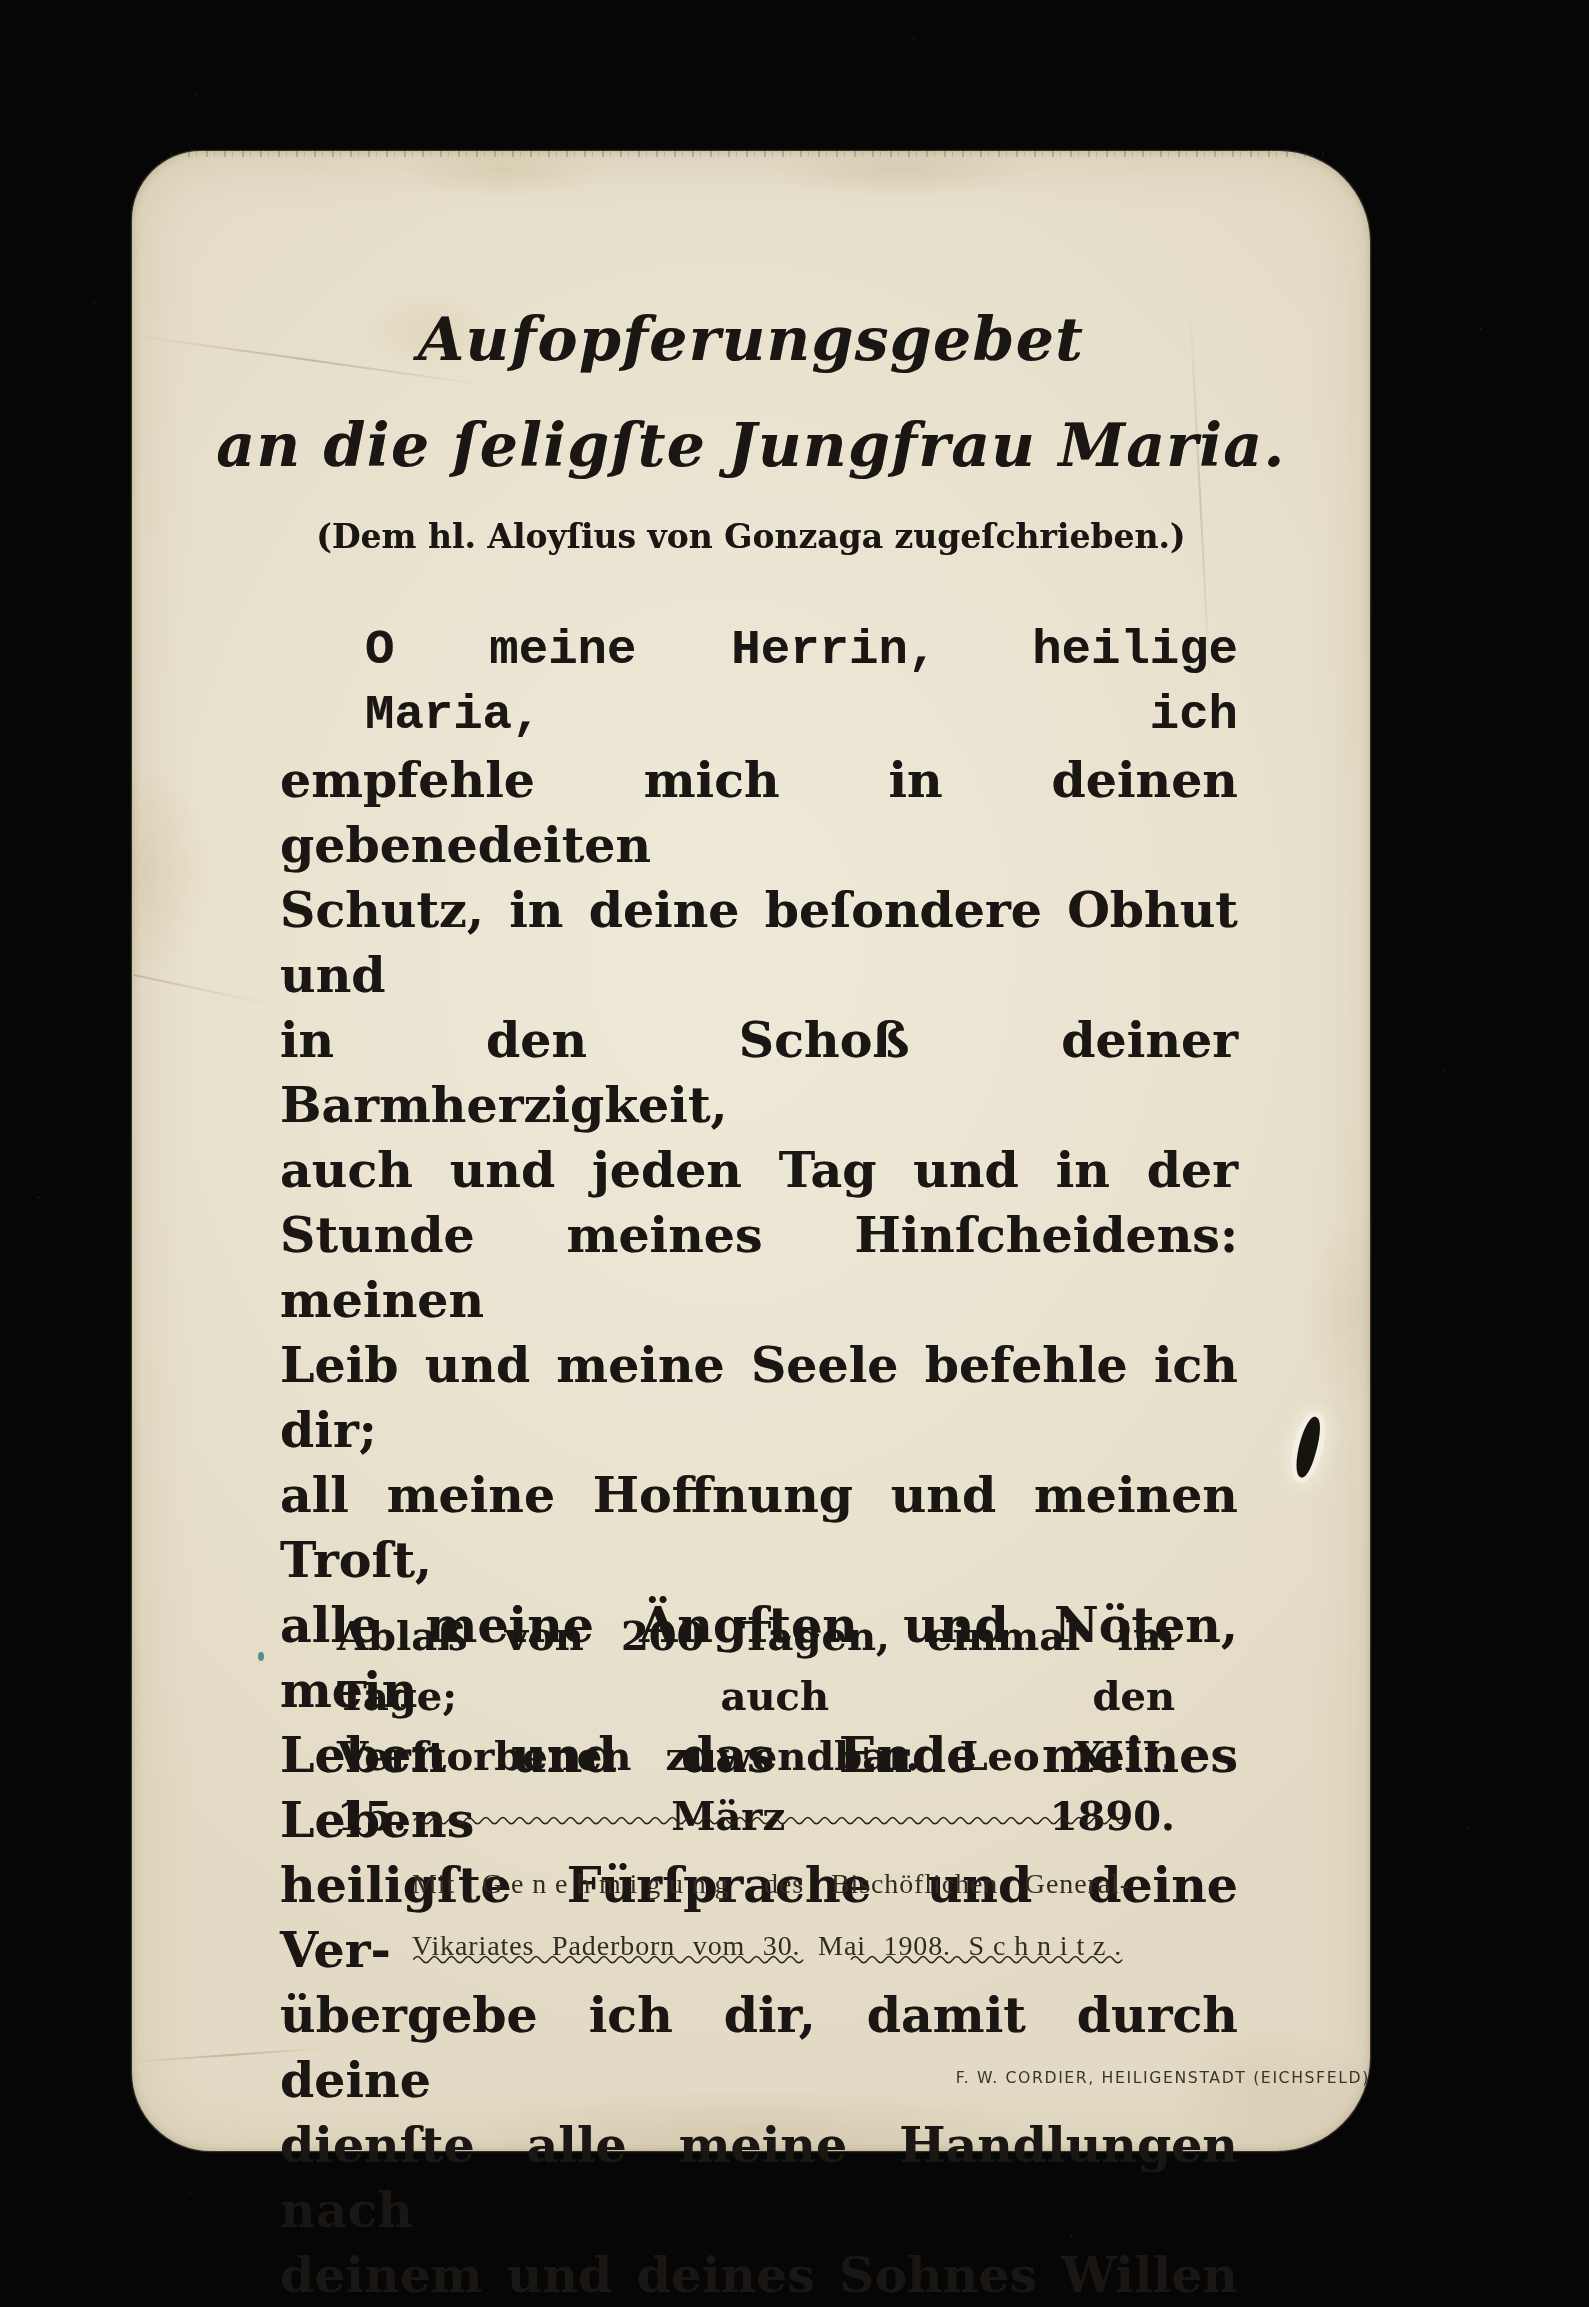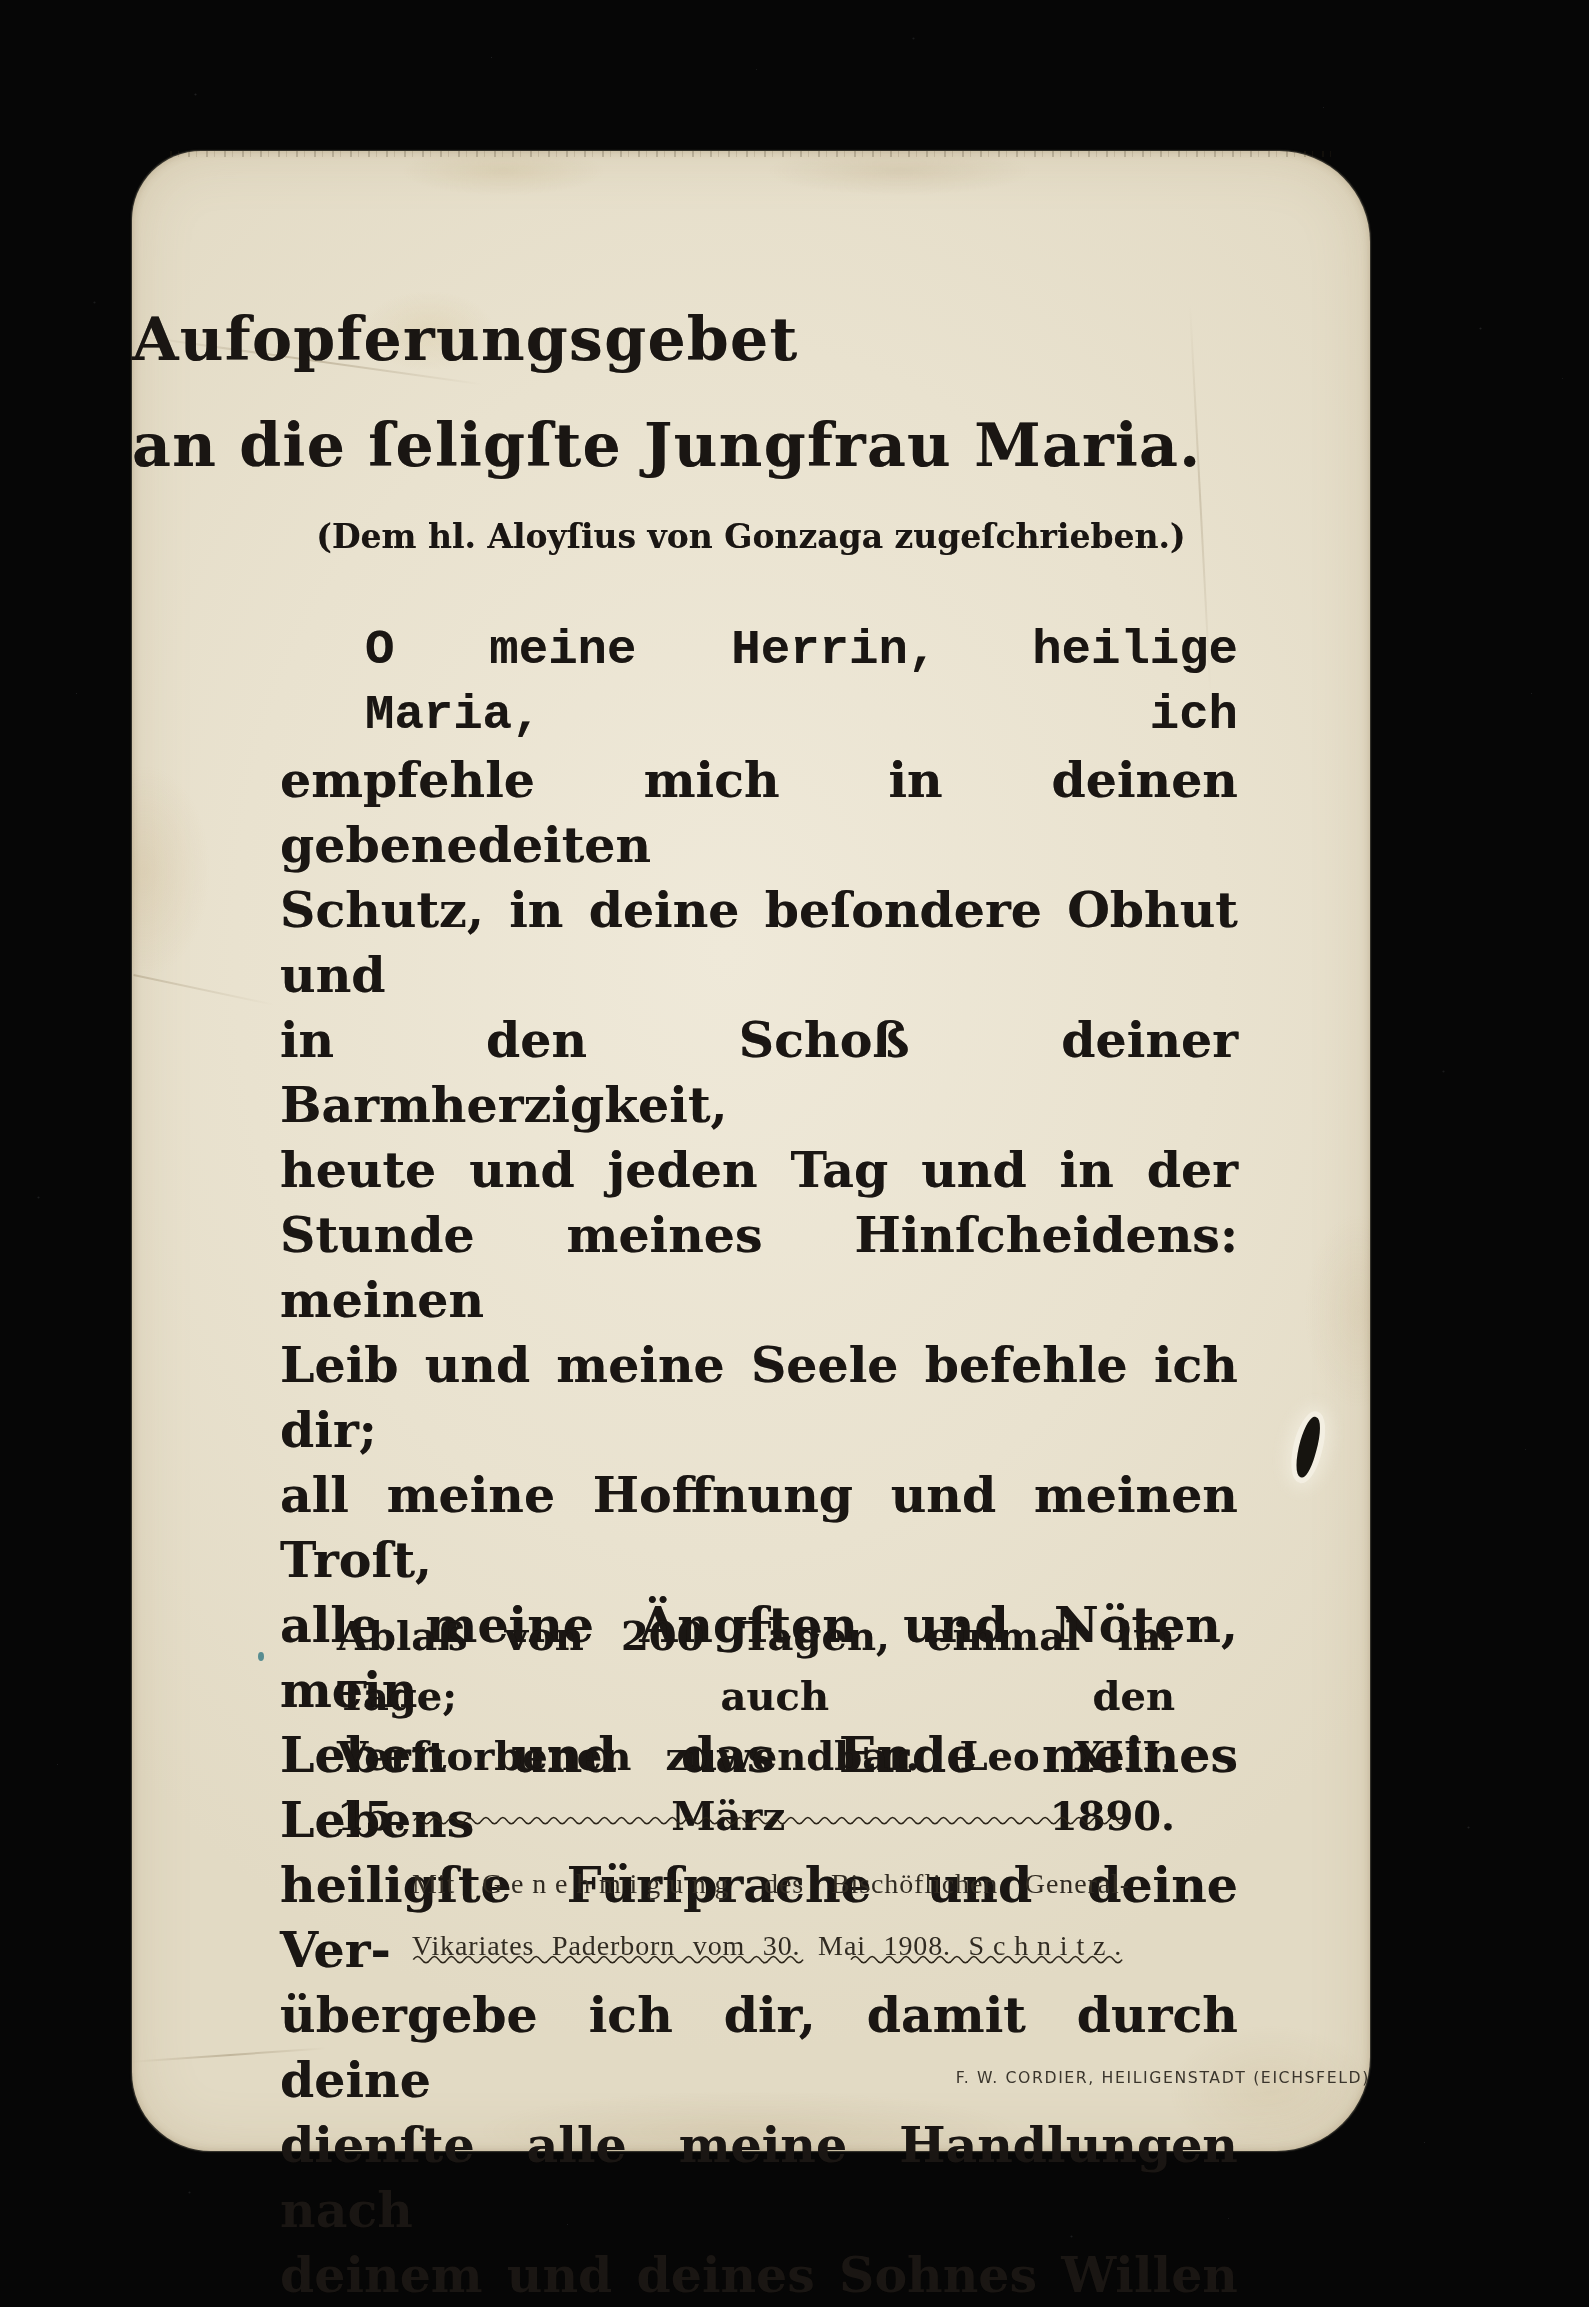--- a/index.html
+++ b/index.html
@@ -48,22 +48,22 @@
   .crease.c3{left:0;top:1903px;width:195px;transform:rotate(-4deg);}
   .crease.c4{left:0;top:838px;width:145px;transform:rotate(12deg);
              background:linear-gradient(90deg, rgba(125,105,70,.28), transparent);}
   .hole{position:absolute;left:1167px;top:1265px;width:17.6px;height:62px;
         background:#16140f;border-radius:45% 55% 40% 60%;transform:rotate(16deg);
         box-shadow:0 0 0 5.7px rgba(249,246,236,.55), 0 0 16.4px 11.3px rgba(249,246,236,.45);}
   .fleck{position:absolute;left:126px;top:1501px;width:6.3px;height:9.4px;border-radius:50%;
         background:var(--fleck);opacity:.85;}
 
   .bl{color:var(--ink);font-weight:700;text-shadow:0 0 0.6px rgba(10,8,5,.45);}
-  .title{position:absolute;left:0;top:135px;width:100%;
-         font-size:60px;line-height:106px;letter-spacing:1.3px;}
+  .title{position:absolute;left:0;top:135px;width:100%;text-align:center;
+         font-size:60px;line-height:106px;letter-spacing:1.3px;font-style:italic;}
   .attribution{position:absolute;left:0;top:364px;width:100%;text-align:center;
          font-size:33px;line-height:44px;}
   .prayer{position:absolute;left:148px;top:467px;width:958px;}
   .pline{font-size:49px;line-height:65px;text-align:justify;text-align-last:justify;}
   .pline.indent{padding-left:85px;font-family:Liberation Mono, monospace;}
   .indulgence{position:absolute;left:205px;top:1455px;width:838px;}
   .iline{font-size:40px;line-height:60px;text-align:justify;text-align-last:justify;}
   .wave-rule{position:absolute;left:280px;width:718px;height:11.3px;display:flex;align-items:center;}
   .wave-rule.top{top:1664px;}
   .wave-rule.bottom{top:1803px;justify-content:space-between;}
@@ -98,21 +98,21 @@
       <div>an die ſeligſte Jungfrau Maria.</div>
     </div>
 
     <div class="attribution bl">(Dem hl. Aloyſius von Gonzaga zugeſchrieben.)</div>
 
     <div class="prayer">
       <div class="pline bl indent">O meine Herrin, heilige Maria, ich</div>
       <div class="pline bl">empfehle mich in deinen gebenedeiten</div>
       <div class="pline bl">Schutz, in deine beſondere Obhut und</div>
       <div class="pline bl">in den Schoß deiner Barmherzigkeit,</div>
-      <div class="pline bl">heute und jeden Tag und in der</div>
+      <div class="pline bl">auch und jeden Tag und in der</div>
       <div class="pline bl">Stunde meines Hinſcheidens: meinen</div>
       <div class="pline bl">Leib und meine Seele befehle ich dir;</div>
       <div class="pline bl">all meine Hoffnung und meinen Troſt,</div>
       <div class="pline bl">alle meine Ängſten und Nöten, mein</div>
       <div class="pline bl">Leben und das Ende meines Lebens</div>
       <div class="pline bl">heiligſte Fürſprache und deine Ver-</div>
       <div class="pline bl">übergebe ich dir, damit durch deine</div>
       <div class="pline bl">dienſte alle meine Handlungen nach</div>
       <div class="pline bl">deinem und deines Sohnes Willen</div>
       <div class="pline bl">gelenkt und geleitet werden. Amen.</div>

